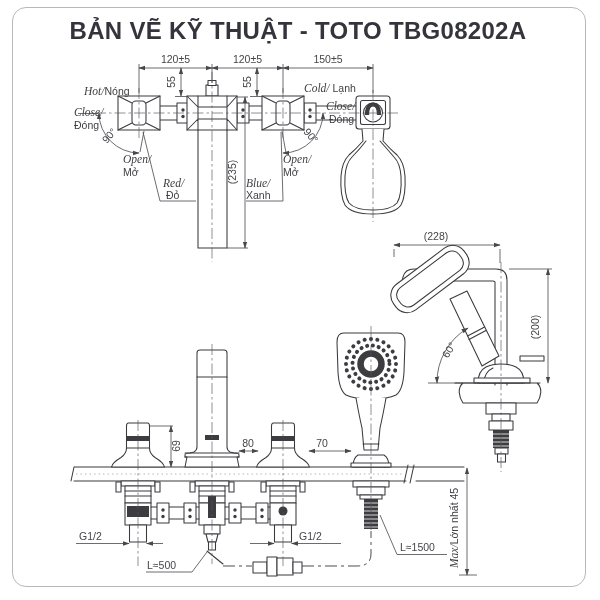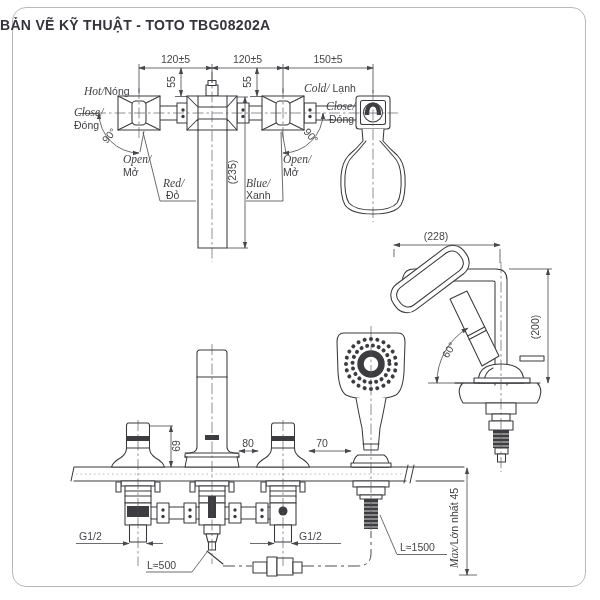--- a/index.html
+++ b/index.html
@@ -1,21 +1,21 @@
 <!DOCTYPE html>
 <html><head>
 <meta charset="utf-8">
 <style>
   html,body{margin:0;padding:0;background:#fff;}
   .page{width:600px;height:600px;position:relative;background:#fff;overflow:hidden;
         font-family:"Liberation Sans","DejaVu Sans",sans-serif;}
   .frame{position:absolute;left:12px;top:7px;width:574px;height:580px;
          border:1.5px solid #b8b8b8;border-radius:14px;box-sizing:border-box;}
-  .title{position:absolute;top:17px;left:0;width:596px;
-         font-weight:bold;font-size:14px;letter-spacing:.3px;color:#34343c;}
+  .title{position:absolute;top:17px;left:0;width:596px;text-align:center;
+         font-weight:bold;font-size:24px;letter-spacing:.3px;color:#34343c;}
   svg{position:absolute;left:0;top:0;}
   .p{fill:none;stroke:#3a3a3e;stroke-width:1.05;stroke-linejoin:round;stroke-linecap:round;}
   .pw{fill:#fff;stroke:#3a3a3e;stroke-width:1.05;stroke-linejoin:round;}
   .dk{fill:#3d3d41;stroke:none;}
   .dim{fill:none;stroke:#48484c;stroke-width:.8;}
   .ldr{fill:none;stroke:#48484c;stroke-width:.8;}
   .cl{fill:none;stroke:#55555a;stroke-width:.65;stroke-dasharray:11 3 2.5 3;}
   .dd{fill:none;stroke:#45454a;stroke-width:.95;stroke-dasharray:12 4 3 4;}
   .dot{fill:none;stroke:#8a8a8a;stroke-width:.6;stroke-dasharray:1.5 3;}
   .num{font-family:"Liberation Sans","DejaVu Sans",sans-serif;font-size:10.5px;fill:#46464a;}

